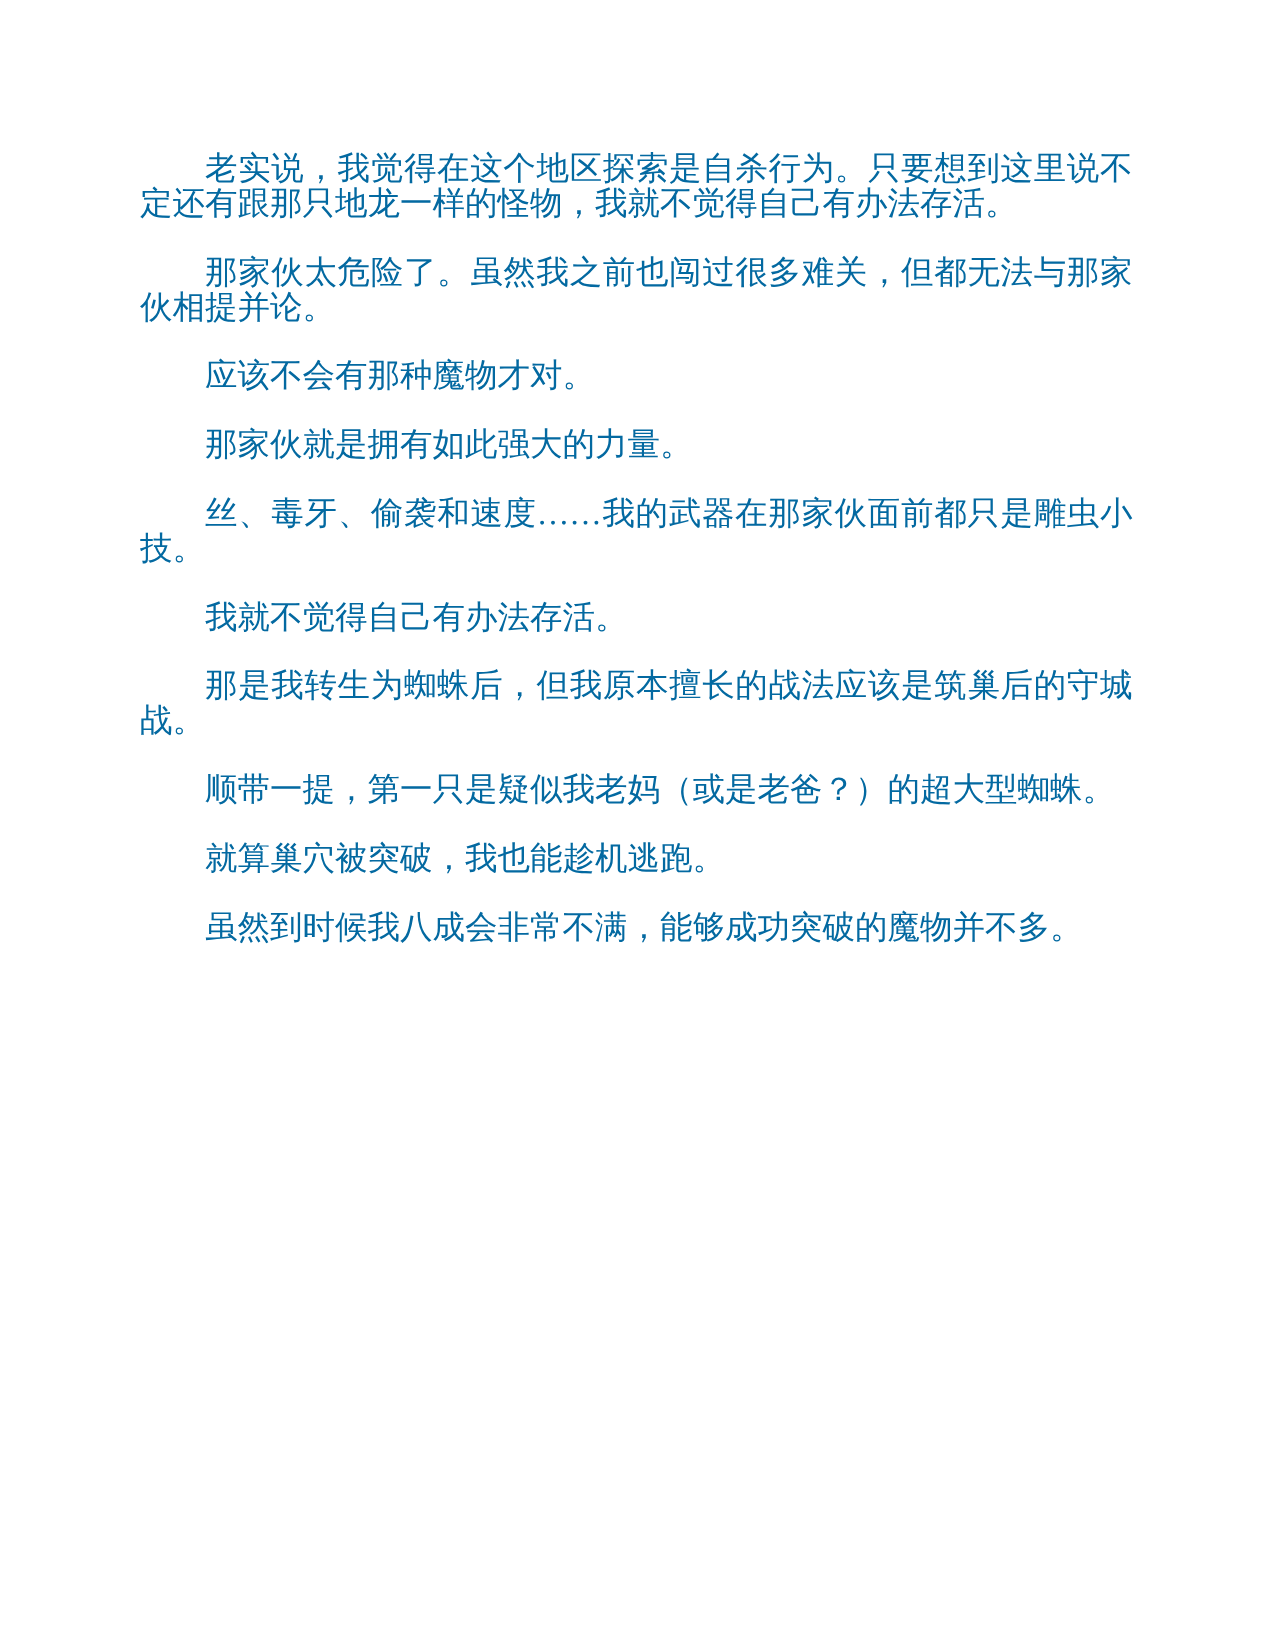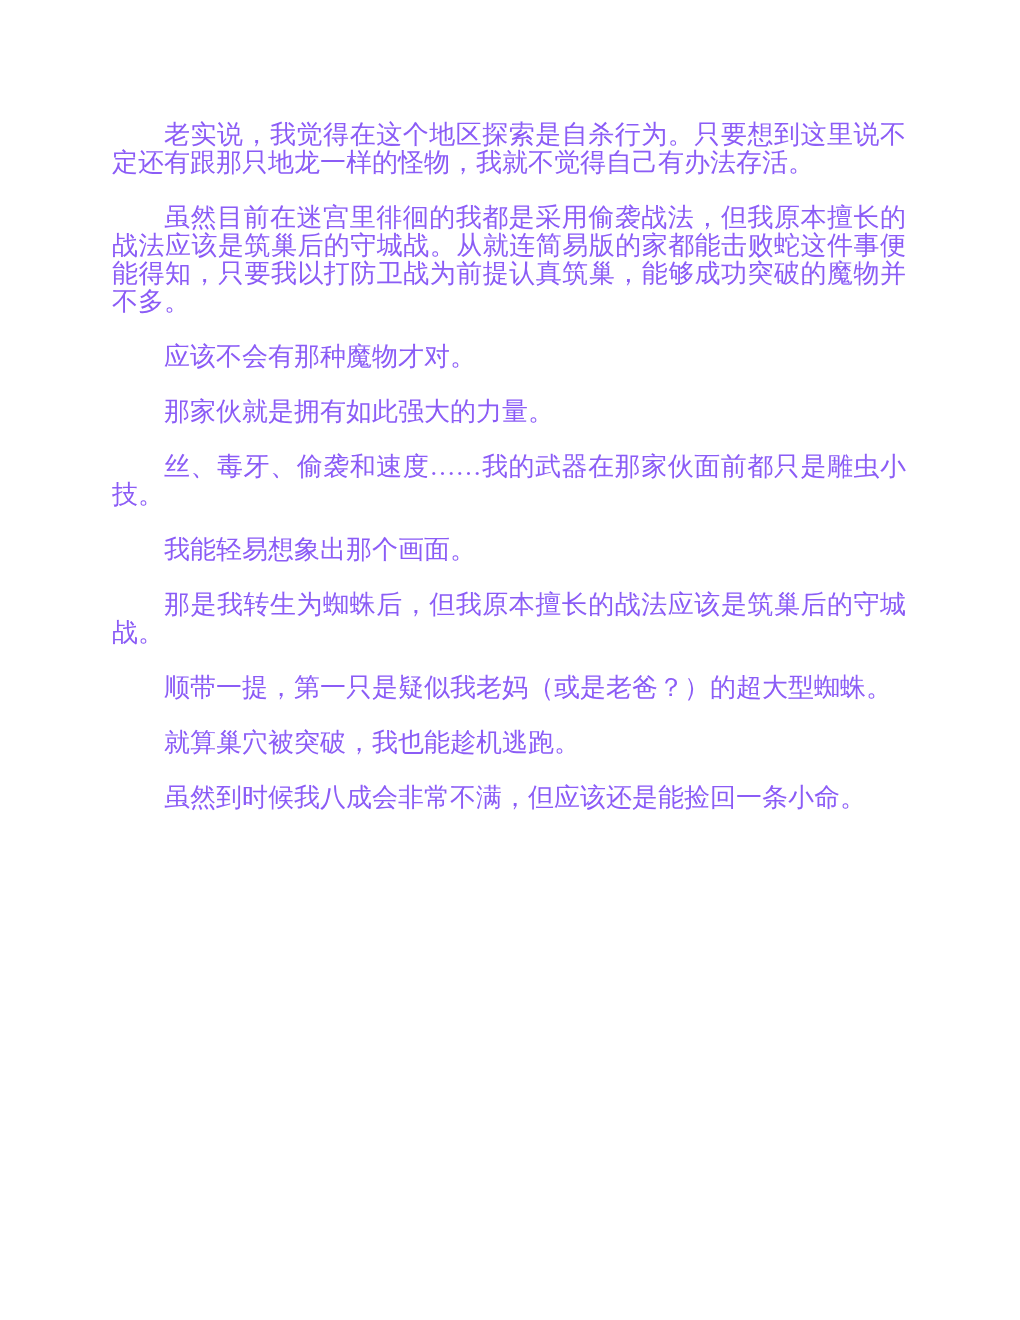--- a/index.html
+++ b/index.html
@@ -29,41 +29,41 @@
   .text-body p {
     margin: 0 0 27px 0;
     text-indent: 2em;
     word-break: break-all;
   }
 </style>
 </head>
 <body>
 
 <div class="page" style="background: rgb(255, 255, 255);">
-  <div class="text-body" style="color: #8b5cf6;">
+  <div class="text-body" style="color: #0369a1;">
 
       <p>老实说，我觉得在这个地区探索是自杀行为。只要想到这里说不定还有跟那只地龙一样的怪物，我就不觉得自己有办法存活。</p>
 
+      <p>那家伙太危险了。虽然我之前也闯过很多难关，但都无法与那家伙相提并论。</p>
 
 
-      <p>虽然目前在迷宫里徘徊的我都是采用偷袭战法，但我原本擅长的战法应该是筑巢后的守城战。从就连简易版的家都能击败蛇这件事便能得知，只要我以打防卫战为前提认真筑巢，能够成功突破的魔物并不多。</p>
 
       <p>应该不会有那种魔物才对。</p>
 
 
       <p>那家伙就是拥有如此强大的力量。</p>
 
       <p>丝、毒牙、偷袭和速度……我的武器在那家伙面前都只是雕虫小技。</p>
 
 
-      <p>我能轻易想象出那个画面。</p>
+      <p>我就不觉得自己有办法存活。</p>
 
       <p>那是我转生为蜘蛛后，但我原本擅长的战法应该是筑巢后的守城战。</p>
 
       <p>顺带一提，第一只是疑似我老妈（或是老爸？）的超大型蜘蛛。</p>
 
 
       <p>就算巢穴被突破，我也能趁机逃跑。</p>
 
-      <p>虽然到时候我八成会非常不满，但应该还是能捡回一条小命。</p>
+      <p>虽然到时候我八成会非常不满，能够成功突破的魔物并不多。</p>
 
     </div>
 </div>
 
 </body></html>

